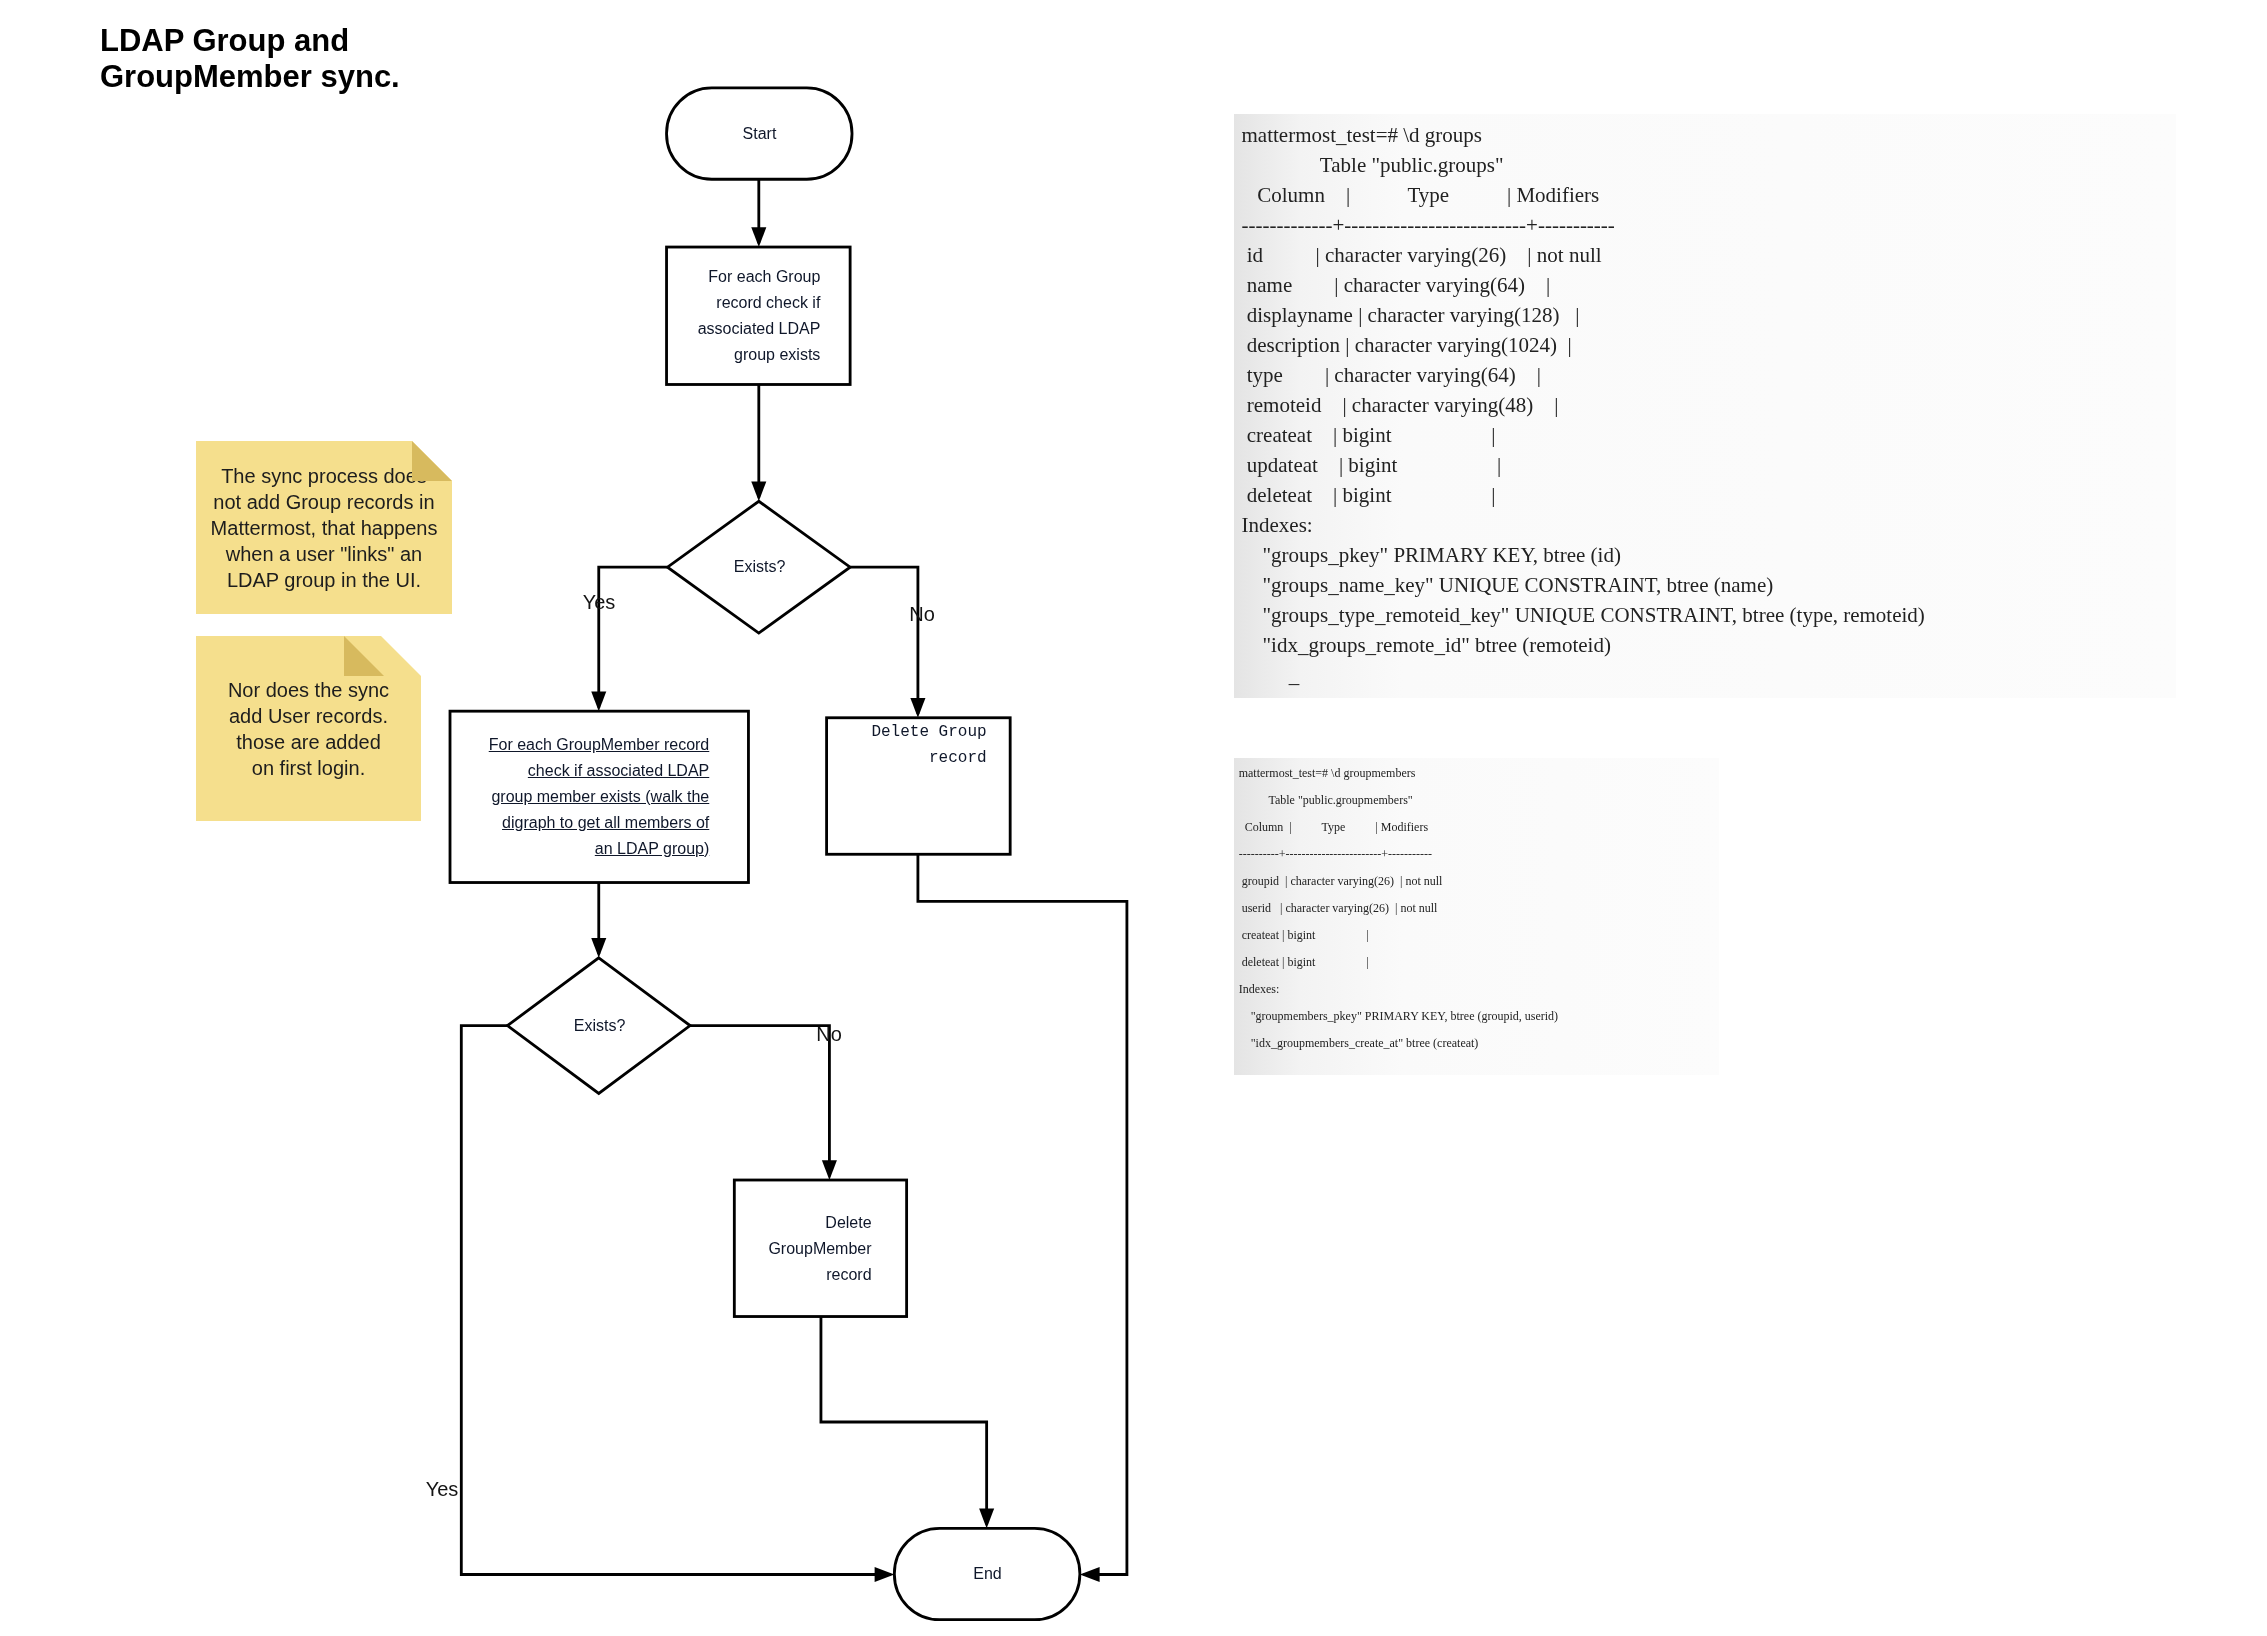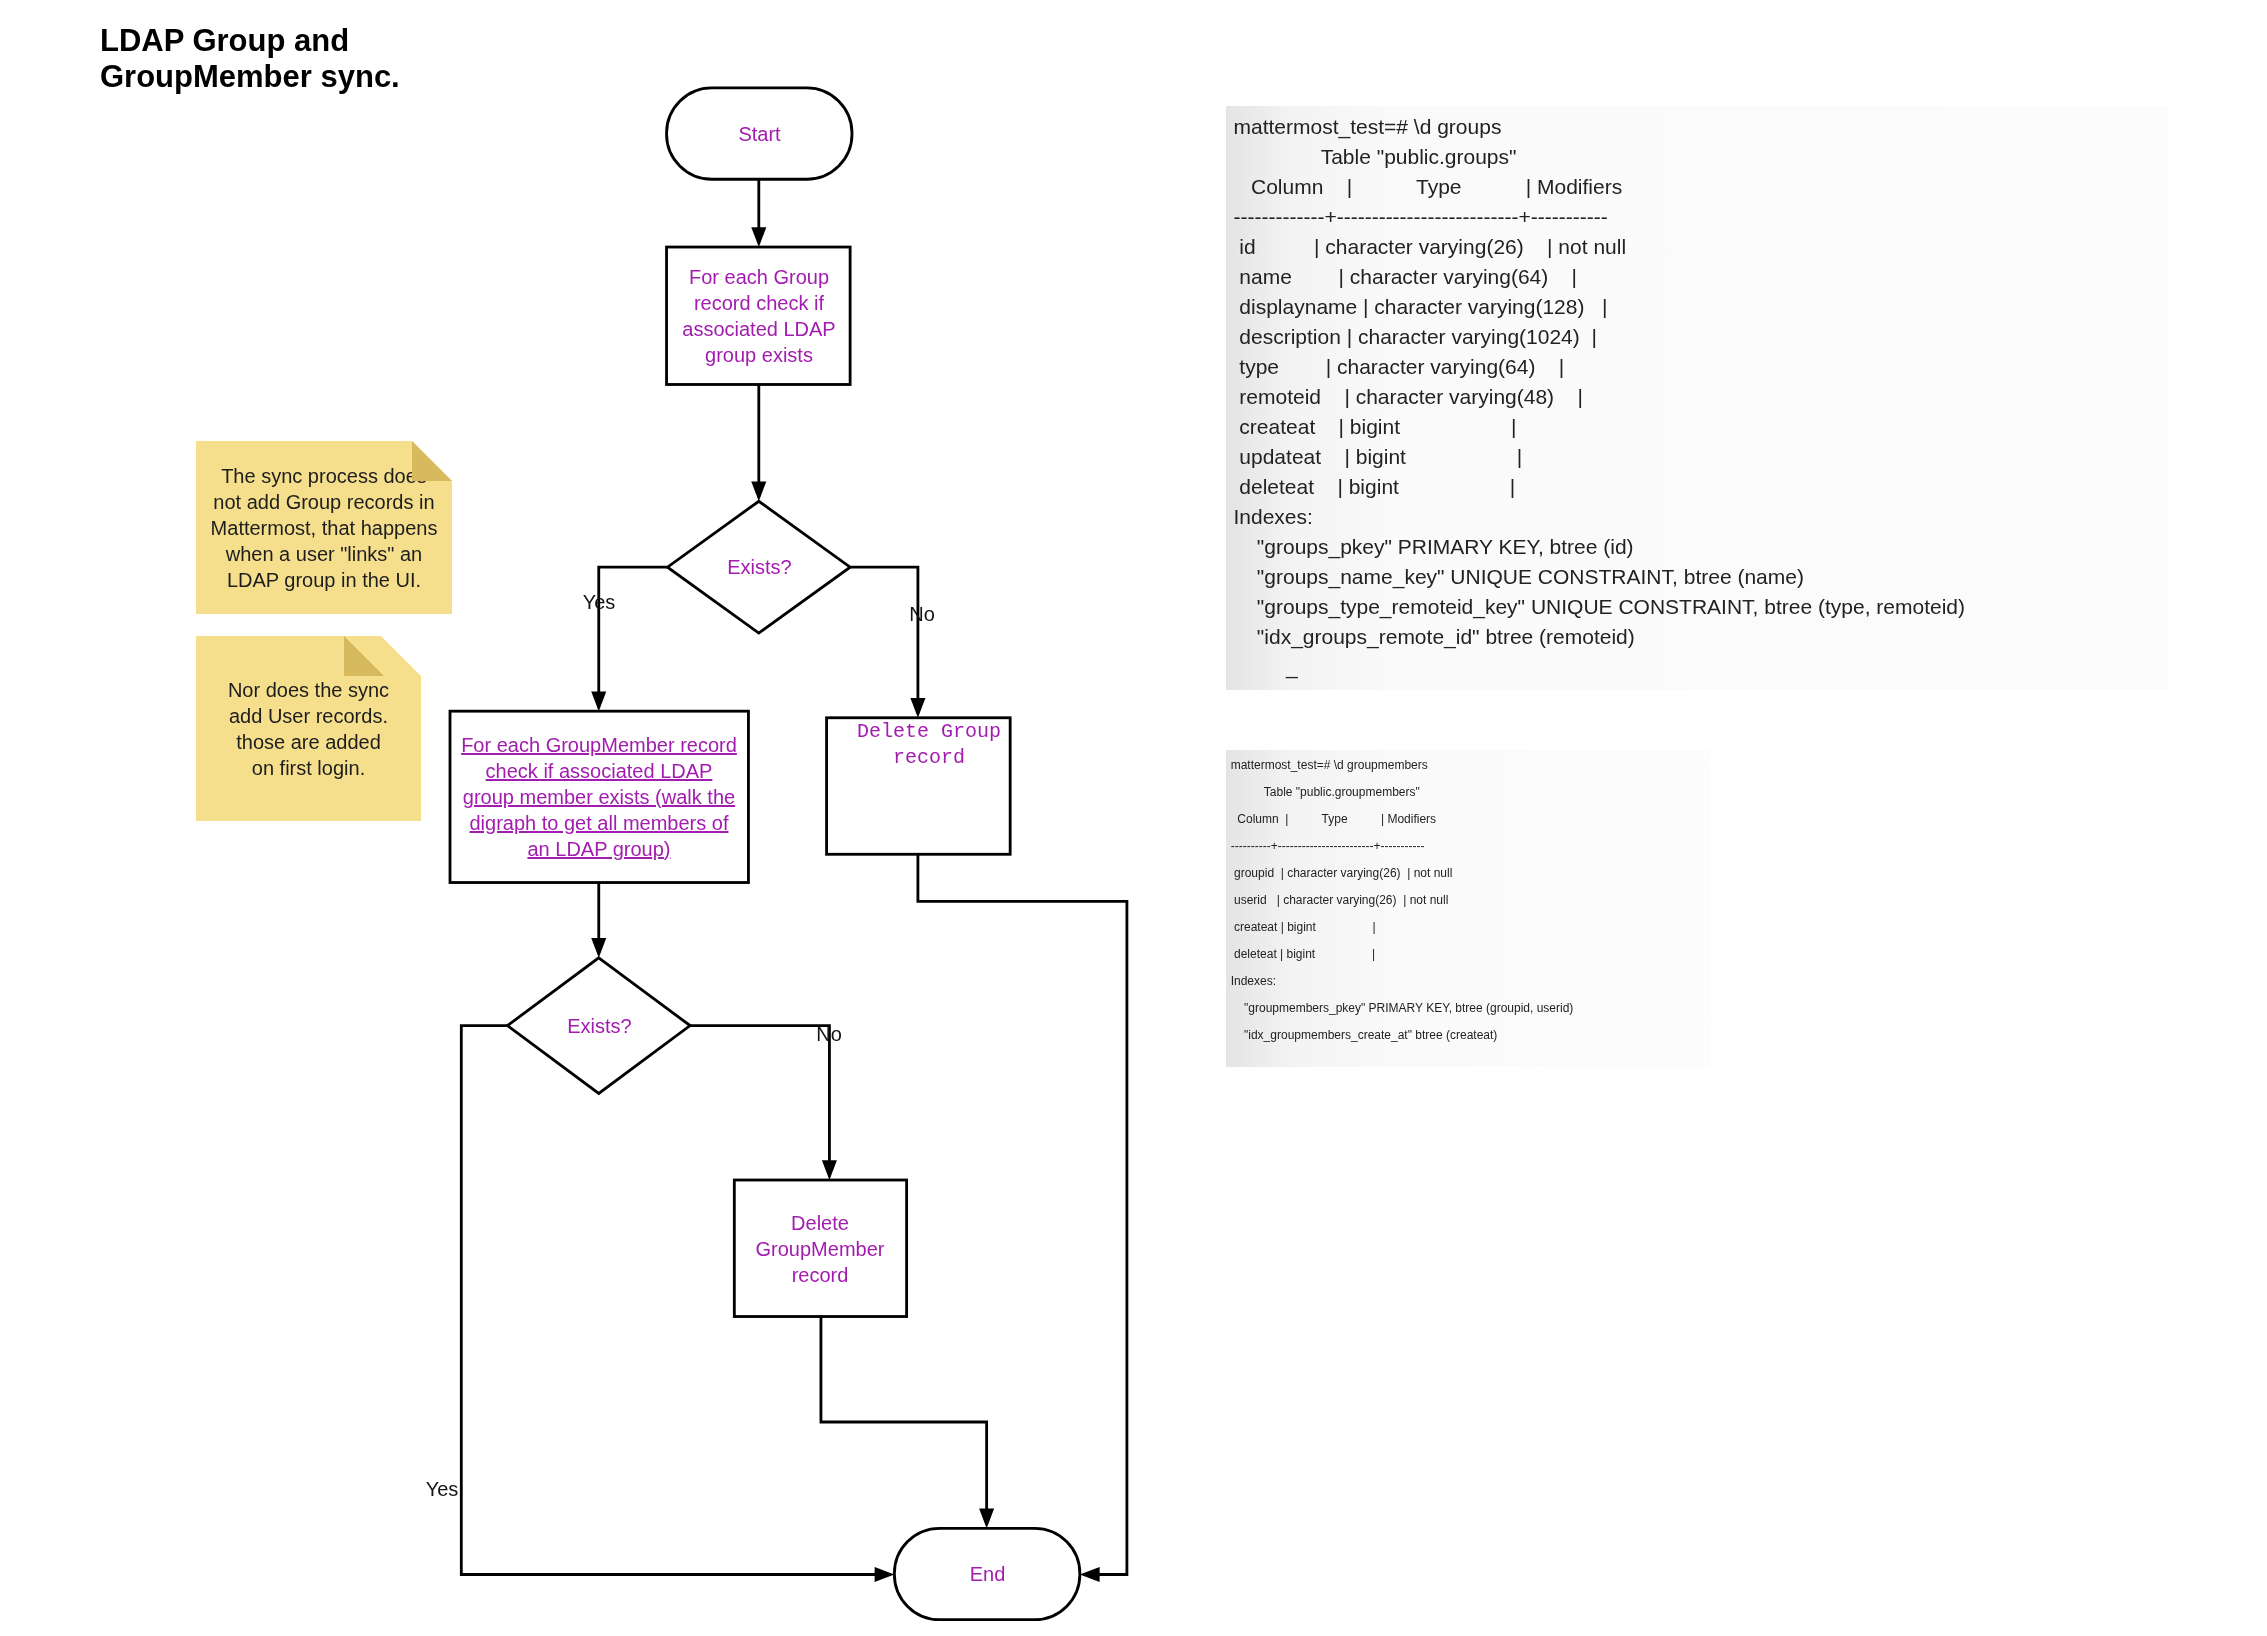--- a/index.html
+++ b/index.html
@@ -11,44 +11,44 @@
   .stage svg { position:absolute; left:0; top:0; }
 
   .page-title {
     position:absolute; left:100px; top:22.6px; width:358px;
     font-size:31px; line-height:36px; font-weight:bold; 
     white-space:pre-line; color:#000;
   }
 
   .node-label {
     position:absolute; display:flex; align-items:center; justify-content:center;
-    text-align:center; white-space:pre-line;
-    font-size:20px; line-height:26px; color:#a21caf;
+    text-align:right; white-space:pre-line;
+    font-size:16px; line-height:26px; color:#0f172a;
   }
   .edge-label {
     position:absolute; width:56px; text-align:center;
     font-size:20px; line-height:22.6px; color:#141414;
   }
 
   .note {
     position:absolute; display:flex; align-items:center; justify-content:center;
     background:var(--note_bg,#f5df8d);
     clip-path:polygon(0 0, calc(100% - 40px) 0, 100% 40px, 100% 100%, 0 100%);
     text-align:center; white-space:pre-line;
     font-size:20px; line-height:26px; color:#1d1d1d;
   }
   .note-fold {
     position:absolute; top:0; right:0; width:40px; height:40px;
     background:var(--note_fold,#d7ba5e);
     clip-path:polygon(0 0, 100% 100%, 0 100%);
   }
 
   .console {
-    position:absolute; margin:0;
-    font-family:Liberation Sans, sans-serif;
+    position:absolute; margin:8px;
+    font-family:Liberation Serif, serif;
     white-space:pre; color:var(--console_text,#222);
     background:linear-gradient(to right, #e4e4e4 0px, #f3f3f3 66px, #fafafa 169px, #fcfcfc 100%);
   }
   .console.groups {
     left:1226px; top:106px; width:934px; height:578px;
     padding:5.6px 0 0 7.5px; font-size:21px; line-height:30px;
   }
   .console.groupmembers {
     left:1226px; top:750px; width:480px; height:315px;
     padding:1.9px 0 0 4.7px; font-size:12px; line-height:27px;

